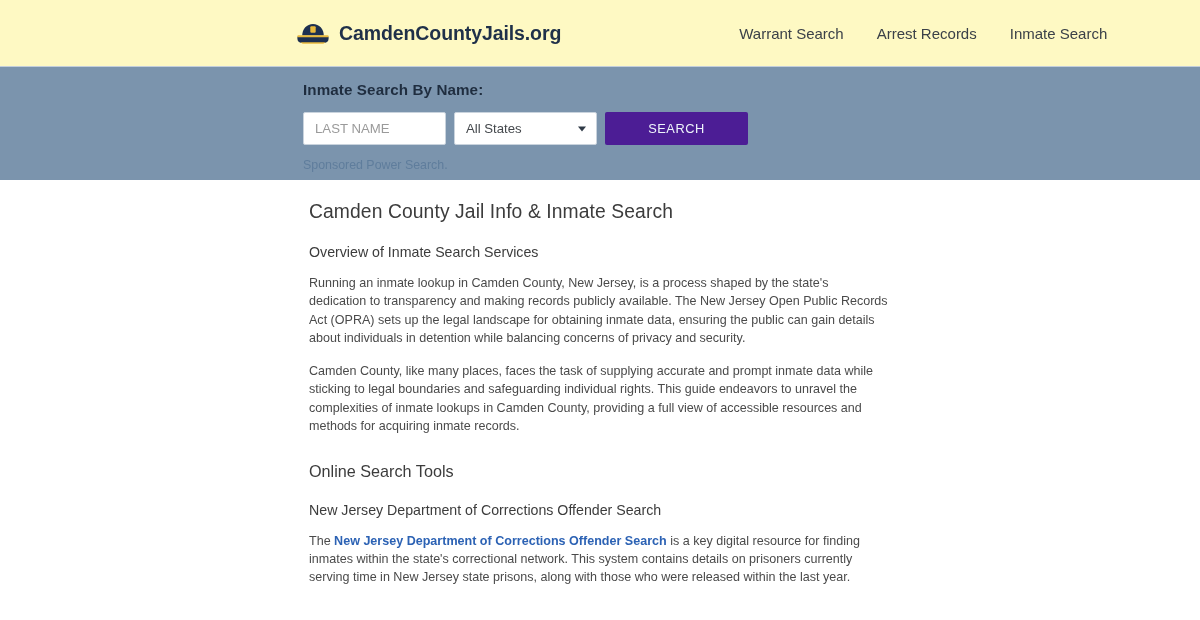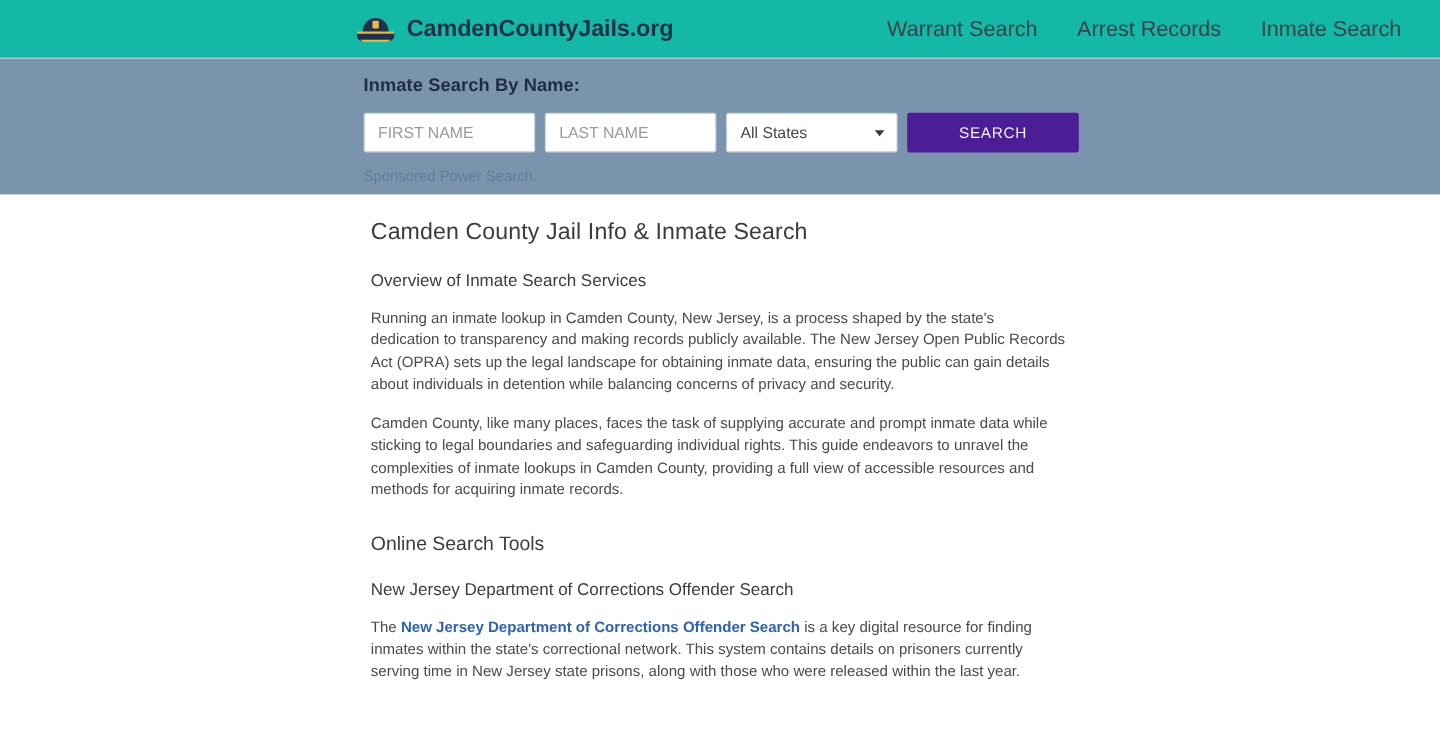--- a/index.html
+++ b/index.html
@@ -8,22 +8,22 @@
     width: 1200px;
     height: 620px;
     overflow: hidden;
     background: #ffffff;
     font-family: "Liberation Sans", sans-serif;
     color: #3b3b3b;
   }
 
   
   .topbar {
-    height: 48px;
-    background: #14b8a6;
+    height: 66px;
+    background: #fef9c3;
     display: flex;
     align-items: center;
     padding: 0 0 0 0;
     position: relative;
   }
   .brand {
     display: flex;
     align-items: center;
     gap: 9px;
     margin-left: 296px;
@@ -37,21 +37,21 @@
     letter-spacing: -0.1px;
     white-space: nowrap;
   }
   .mainnav {
     display: flex;
     align-items: center;
     gap: 33px;
     margin-left: 178px;
   }
   .mainnav a {
-    font-size: 18px;
+    font-size: 15px;
     color: #3b4148;
     text-decoration: none;
     white-space: nowrap;
   }
 
   
   .searchband {
     background: #7b94ad;
     border-top: 1px solid #c3cfdb;
     height: 114px;
@@ -181,21 +181,20 @@
     <a href="#">Arrest Records</a>
     <a href="#">Inmate Search</a>
   </nav>
 </div>
 
 <div class="searchband">
   <div class="band-inner">
     <div class="band-title">Inmate Search By Name:</div>
 
     <form class="searchform">
-      <input id="first-name" class="field" type="text" placeholder="FIRST NAME" style="">
 
       <input id="last-name" class="field" type="text" placeholder="LAST NAME" style="">
 
       <span class="select-wrap">
         <select class="field select">
           <option>All States</option>
         </select>
         <span class="select-arrow"></span>
       </span>
 

